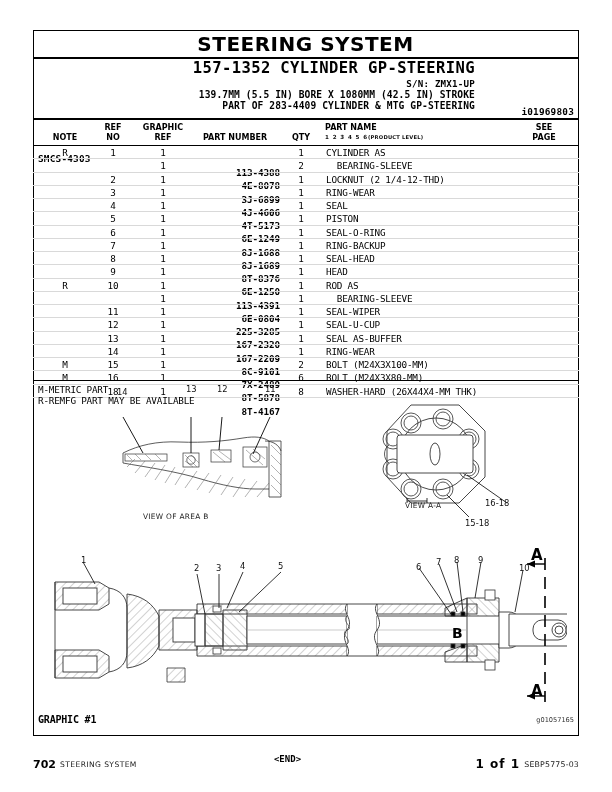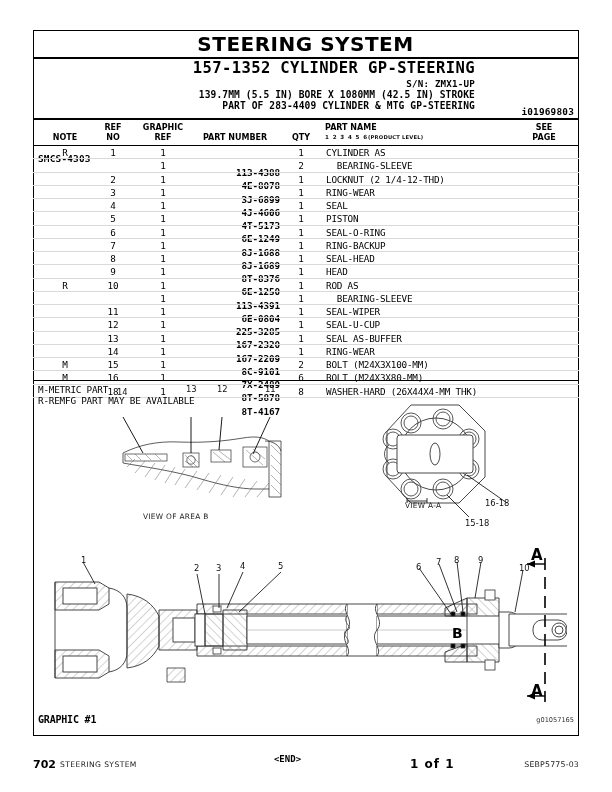--- a/index.html
+++ b/index.html
@@ -77,21 +77,21 @@
   .endmark{position:absolute;left:33px;top:714px;width:509px;text-align:center;
            font-size:9px;font-weight:bold;margin-top:40px;}
   .gid{position:absolute;right:38px;top:716px;
        font-family:"DejaVu Sans","Liberation Sans",sans-serif;font-size:6.6px;color:#333;}
 
   
   .fnum{position:absolute;left:33px;top:758px;font-size:11px;font-weight:bold;
         font-family:"DejaVu Sans","Liberation Sans",sans-serif;}
   .fsec{position:absolute;left:60px;top:760px;font-size:7.6px;letter-spacing:.4px;
         font-family:"DejaVu Sans","Liberation Sans",sans-serif;color:#222;}
-  .fpg{position:absolute;left:410px;top:757px;width:110px;text-align:left;
+  .fpg{position:absolute;left:410px;top:757px;width:110px;text-align:right;
        font-size:12px;font-weight:bold;letter-spacing:1px;
        font-family:"DejaVu Sans","Liberation Sans",sans-serif;}
   .fdoc{position:absolute;right:33px;top:760px;font-size:7.8px;letter-spacing:.2px;
         font-family:"DejaVu Sans","Liberation Sans",sans-serif;color:#222;}
 </style>
 </head>
 <body>
 
 <div class="page">
 

